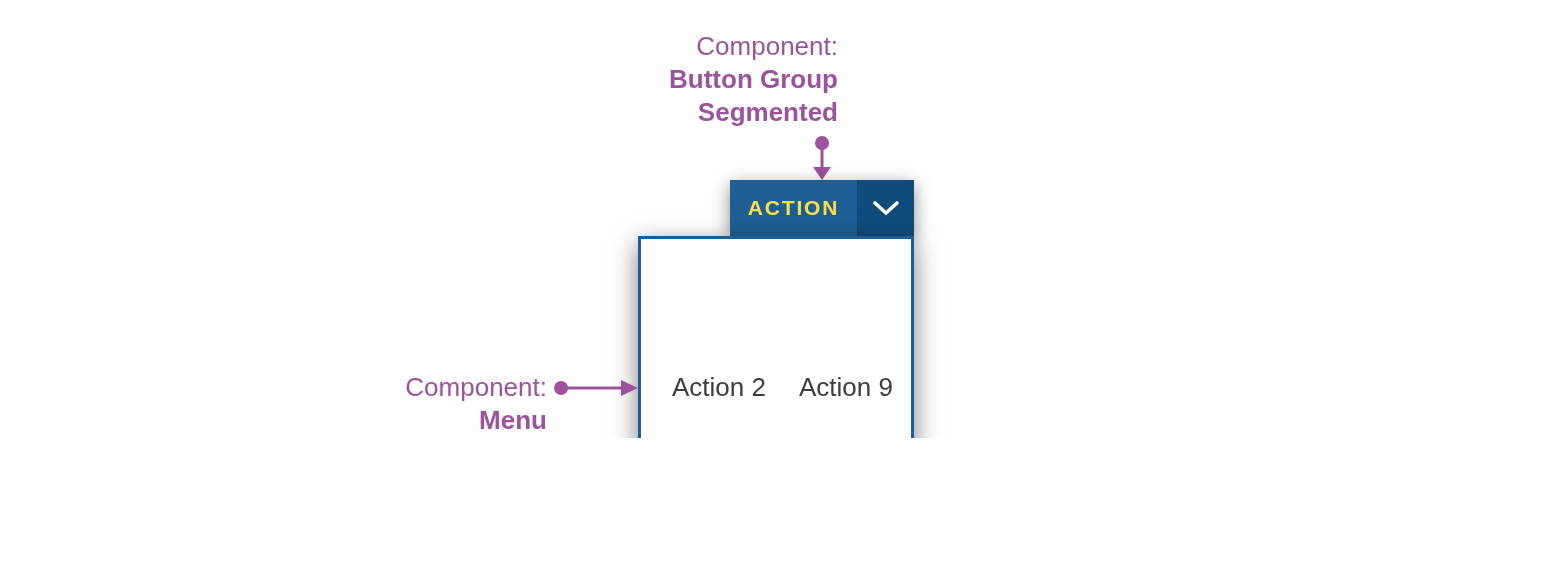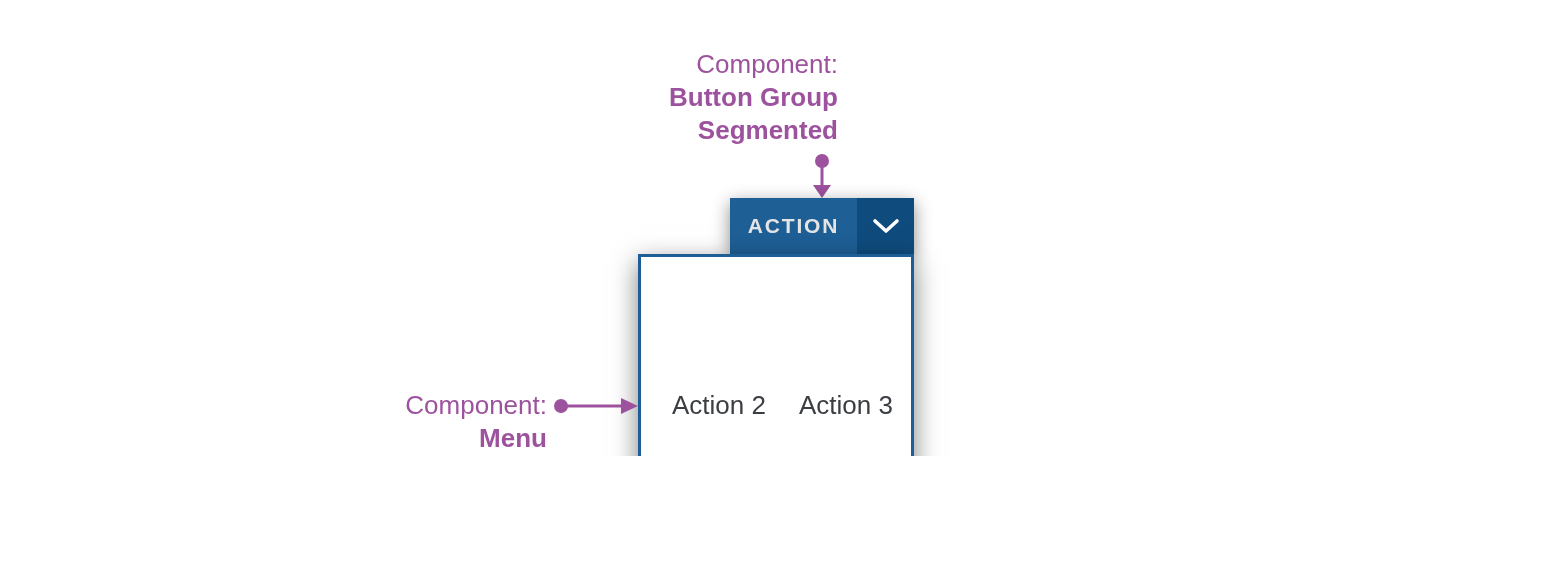--- a/index.html
+++ b/index.html
@@ -3,21 +3,20 @@
 <meta charset="utf-8">
 <style>
   html, body { margin: 0; padding: 0; background: #ffffff; }
   .stage {
     position: relative;
     width: 1560px;
     height: 438px;
     background: #ffffff;
     overflow: hidden;
     font-family: "Liberation Sans", "DejaVu Sans", sans-serif;
-    margin-top: 18px;
   }
 
   
   .annotation {
     position: absolute;
     color: #9d529e;
     font-size: 26px;
     line-height: 33px;
     text-align: right;
     width: 320px;
@@ -43,21 +42,21 @@
     margin: 0;
     padding: 0;
     cursor: pointer;
     display: flex;
     align-items: center;
     justify-content: center;
   }
   .seg-action {
     width: 127px; height: 56px;
     background: #1e5f96;
-    color: #e5e5e5;
+    color: #fde047;
     font-family: "Liberation Sans", "DejaVu Sans", sans-serif;
     font-size: 21px;
     font-weight: 700;
     letter-spacing: 1.8px;
   }
   .seg-chevron {
     width: 57px; height: 56px;
     background: #0f4b7d;
   }
 
@@ -105,21 +104,21 @@
     <button class="seg-action">ACTION</button>
     <button class="seg-chevron">
       <svg width="28" height="16" viewBox="0 0 28 16">
         <polyline points="3,3 14,13 25,3" fill="none" stroke="#ffffff" stroke-width="3.6" stroke-linecap="round" stroke-linejoin="round"></polyline>
       </svg>
     </button>
   </div>
 
   <div class="menu">
     <div class="menu-item">Action 2</div>
-    <div class="menu-item">Action 3</div>
+    <div class="menu-item">Action 9</div>
   </div>
 
   <div class="annotation annotation-left">
     <div>Component:</div>
     <div class="bold">Menu</div>
   </div>
 
   <svg class="leader leader-right" width="86" height="18" viewBox="0 0 86 18">
     <circle cx="8" cy="9" r="7" fill="#9d529e"></circle>
     <rect x="13" y="7.5" width="56" height="3" fill="#9d529e"></rect>

